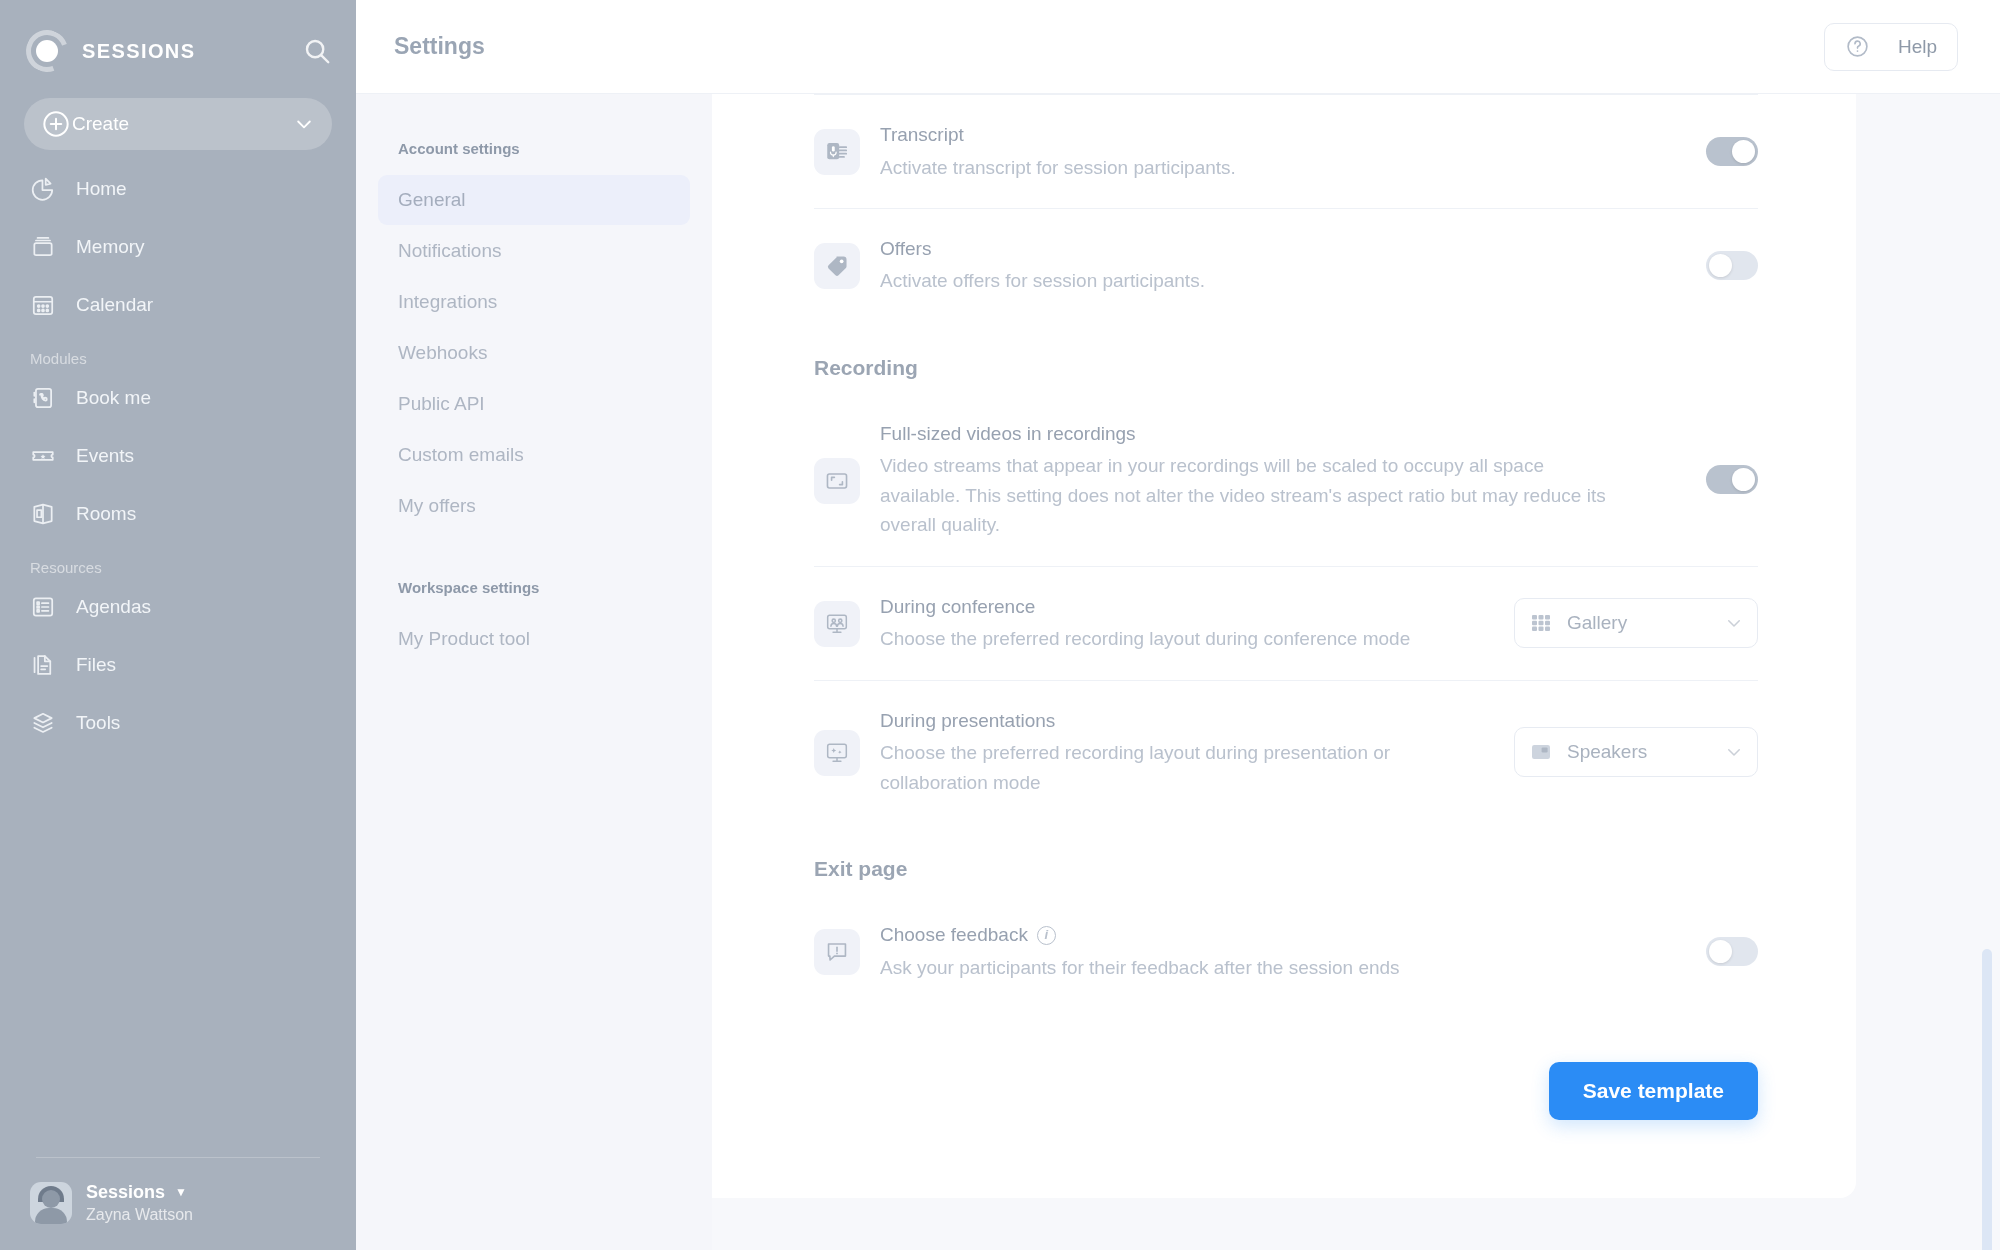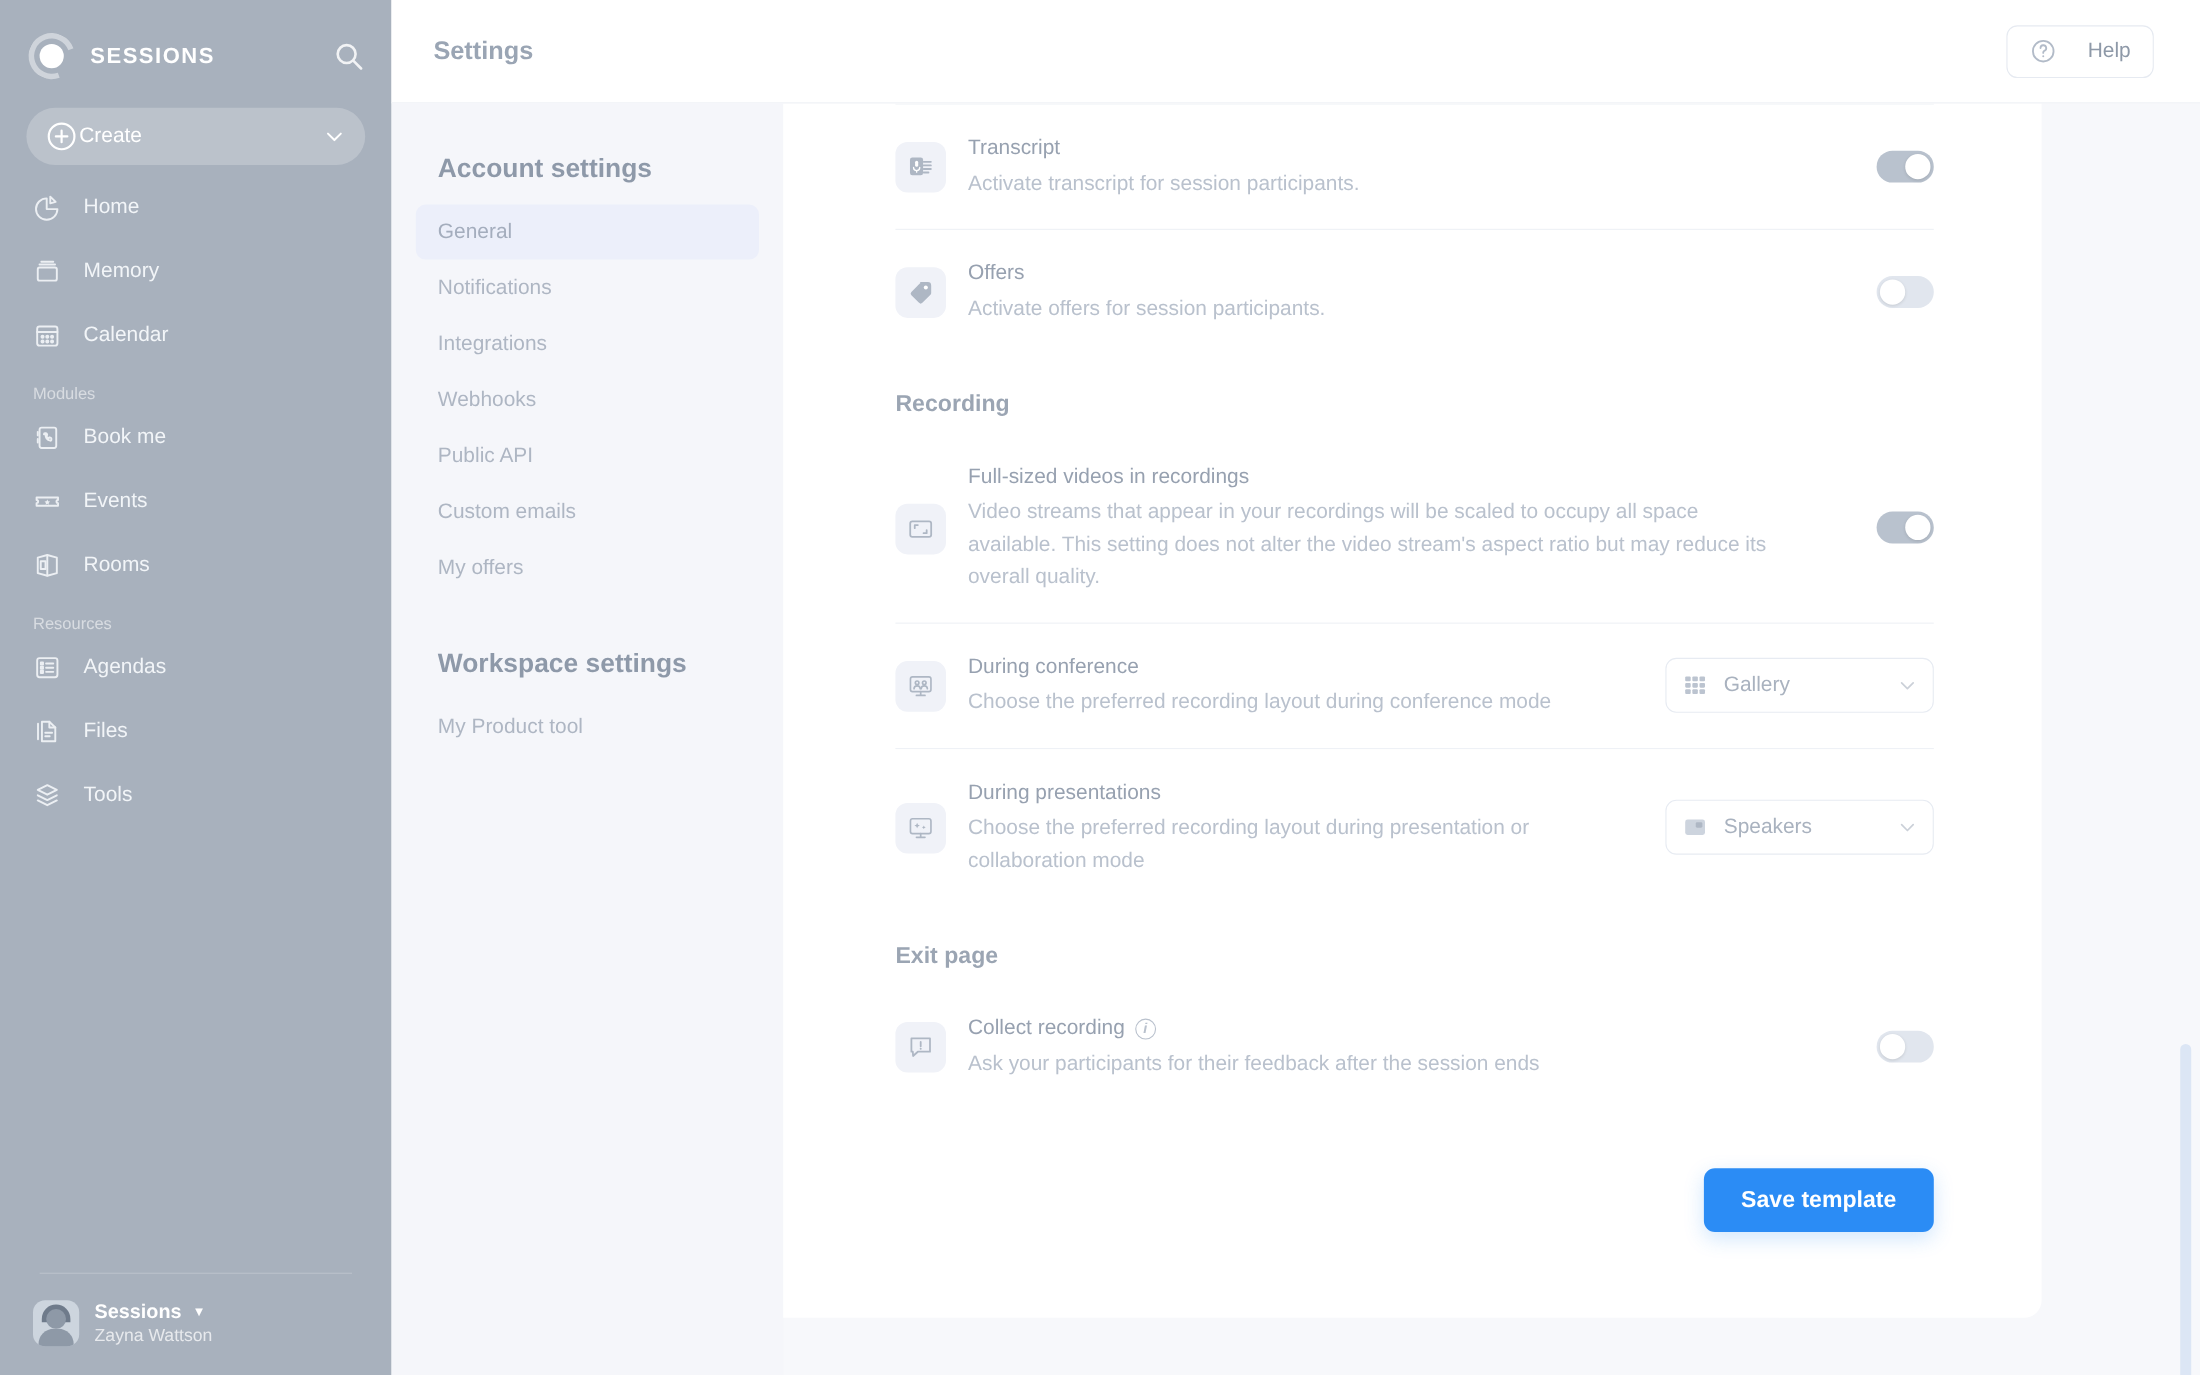--- a/index.html
+++ b/index.html
@@ -112,21 +112,21 @@
 
   .body-area { flex: 1; display: flex; position: relative; overflow: hidden; }
 
   
   .settings-nav {
     width: 356px; flex: 0 0 356px;
     background: #f5f6fa;
     padding: 46px 22px 0 22px;
   }
   .snav-head {
-    font-size: 24px; font-weight: 700; color: #8e99a9;
+    font-size: 15px; font-weight: 700; color: #8e99a9;
     padding: 0 20px 18px 20px;
   }
   .snav-head.second { margin-top: 48px; }
   .snav-item {
     height: 50px; display:flex; align-items:center;
     padding: 0 20px; border-radius: 9px;
     color: #aeb6c3; font-size: 19px; cursor: pointer;
     margin-bottom: 1px;
   }
   .snav-item.active { background: #eceffa; color: #a4adbd; }
@@ -590,21 +590,21 @@
             <div class="setting-row center">
               <div class="row-ico">
                 <svg viewBox="0 0 24 24" width="26" height="26" fill="none" stroke="#aeb7c4" stroke-width="1.5" stroke-linecap="round" stroke-linejoin="round">
                   <path d="M4.2 4.6h15.6v11.2H9.6l-4 3.6-.2-3.6H4.2z"></path>
                   <line x1="12" y1="7.6" x2="12" y2="11.2"></line>
                   <circle cx="12" cy="13.3" r=".85" fill="#aeb7c4" stroke="none"></circle>
                 </svg>
               </div>
               <div class="row-txt">
                 <div class="row-title">
-                  <span>Collect recording</span>
+                  <span>Choose feedback</span>
                   <span class="info-i">i</span>
                 </div>
                 <div class="row-desc">Ask your participants for their feedback after the session ends</div>
               </div>
               <div class="row-ctl">
                 <div class="toggle off">
                     <div class="knob"></div>
                   </div>
               </div>
             </div>

